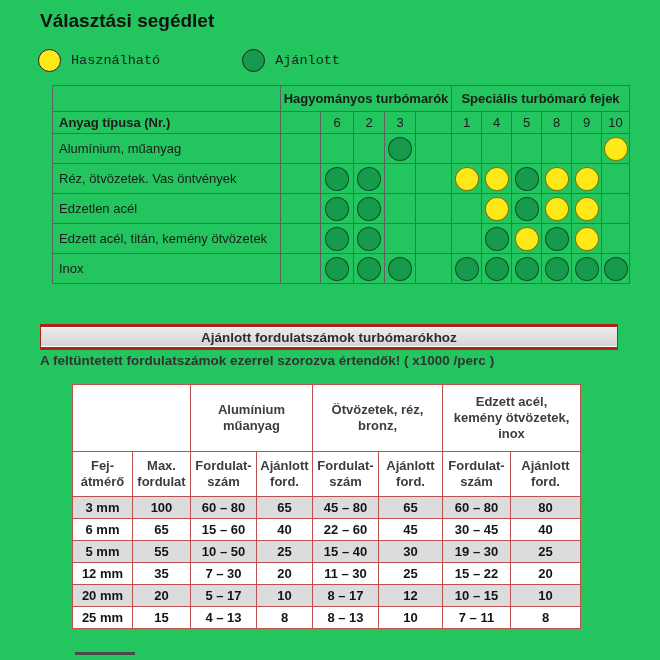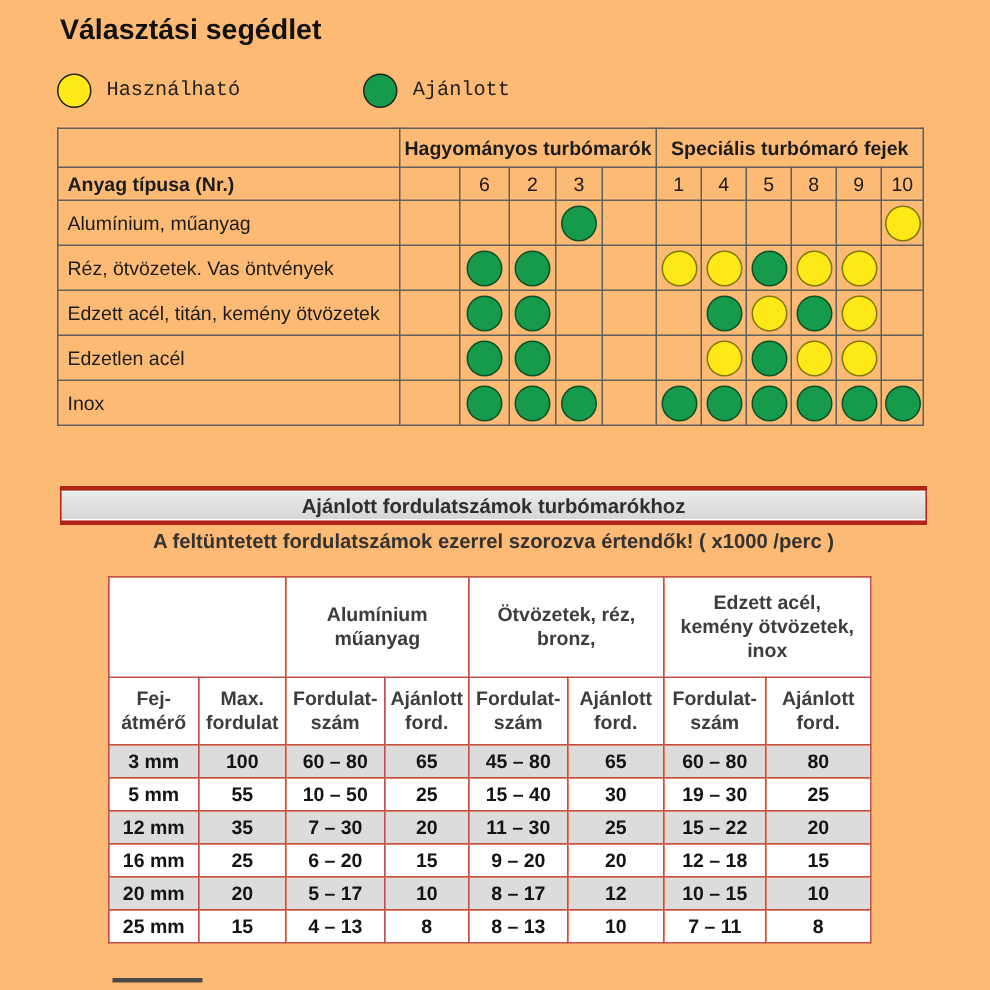--- a/index.html
+++ b/index.html
@@ -1,51 +1,51 @@
 <!DOCTYPE html>
 <html style="--yellow: #FFE817; --green: #169A4B; --banner-red: #B02318; --table-red: #C0504D; --row-gray: #DCDCDC;"><head>
 <meta charset="utf-8">
 <style>
   html,body{margin:0;padding:0;background:#fff;}
   .page{
-    position:relative;width:660px;height:660px;background:#fdba74;overflow:hidden;
+    position:relative;width:660px;height:660px;background:#22c55e;overflow:hidden;
     font-family:"Liberation Sans", sans-serif;color:#1c1c1c;
   }
   
   .title{position:absolute;left:40px;top:10px;font-size:19px;font-weight:bold;color:#111;margin:0;}
   .legend{position:absolute;left:38px;top:47px;height:26px;display:flex;align-items:center;}
   .legend .lg-label{font-size:13.5px;color:#222;font-family:Liberation Mono, monospace;}
   .lg-dot{width:23px;height:23px;border-radius:50%;border:1.5px solid #222;display:inline-block;box-sizing:border-box;}
   .lg-dot.yellow{background:var(--yellow);}
   .lg-dot.green{background:var(--green);}
   .legend .sp-sm{width:10px;} .legend .sp-lg{width:82px;}
   
   table{border-collapse:collapse;}
-  .sel-table{position:absolute;left:38px;top:85px;table-layout:fixed;}
+  .sel-table{position:absolute;left:52px;top:85px;table-layout:fixed;}
   .sel-table th,.sel-table td{border:1px solid #606060;padding:0;font-size:13px;overflow:hidden;}
   .sel-table .group-row th{height:25px;font-weight:bold;text-align:center;color:#1c1c1c;}
   .sel-table .group-row th.blank{border-right:1px solid #606060;}
   .sel-table .num-row td{height:21px;text-align:center;color:#1c1c1c;}
   .sel-table .num-row th{text-align:left;font-weight:bold;padding-left:6px;}
   .sel-table .mat-row td{height:29px;text-align:center;}
   .sel-table .mat-row th{font-weight:normal;text-align:left;padding-left:6px;height:29px;margin-left:32px;}
   .dot{display:inline-block;width:24px;height:24px;border-radius:50%;box-sizing:border-box;vertical-align:middle;}
   .dot.green{background:var(--green);border:1.5px solid rgba(10,60,30,0.8);}
   .dot.yellow{background:var(--yellow);border:1.5px solid rgba(60,60,0,0.65);}
   
   .banner{
     position:absolute;left:40px;top:324px;width:578px;box-sizing:border-box;
     background:linear-gradient(#ececec,#d4d4d4);
     border:1px solid var(--banner-red);border-top-width:3px;border-bottom-width:3px;
     box-shadow:inset 0 1px 0 #fff, inset 0 -1px 0 #fff;
     height:26px;display:flex;align-items:center;justify-content:center;
     font-size:13.5px;font-weight:bold;color:#2e2e2e;
   }
   .caption{
-    position:absolute;left:40px;top:353px;width:578px;text-align:center;
+    position:absolute;left:40px;top:353px;width:578px;text-align:left;
     font-size:13.5px;font-weight:bold;color:#333;
   }
   
   .rpm-table{position:absolute;left:72px;top:384px;table-layout:fixed;}
   .rpm-table th,.rpm-table td{border:1px solid var(--table-red);padding:0 2px;overflow:hidden;}
   .rpm-table thead th{font-size:13px;font-weight:bold;color:#3d3d3d;text-align:center;
     white-space:pre-line;line-height:1.25;background:#fff;vertical-align:middle;}
   .rpm-table .grp-row th{height:66px;}
   .rpm-table .sub-row th{height:44px;}
   .rpm-table tbody td{height:21px;font-size:13px;font-weight:bold;color:#141414;text-align:center;}
@@ -128,44 +128,44 @@
           <td></td>
           <td></td>
           <td><span class="dot yellow"></span></td>
           <td><span class="dot yellow"></span></td>
           <td><span class="dot green"></span></td>
           <td><span class="dot yellow"></span></td>
           <td><span class="dot yellow"></span></td>
           <td></td>
         </tr>
         <tr class="mat-row">
+          <th>Edzetlen acél</th>
+          <td></td>
+          <td><span class="dot green"></span></td>
+          <td><span class="dot green"></span></td>
+          <td></td>
+          <td></td>
+          <td></td>
+          <td><span class="dot yellow"></span></td>
+          <td><span class="dot green"></span></td>
+          <td><span class="dot yellow"></span></td>
+          <td><span class="dot yellow"></span></td>
+          <td></td>
+        </tr>
+        <tr class="mat-row">
           <th>Edzett acél, titán, kemény ötvözetek</th>
           <td></td>
           <td><span class="dot green"></span></td>
           <td><span class="dot green"></span></td>
           <td></td>
           <td></td>
           <td></td>
           <td><span class="dot green"></span></td>
           <td><span class="dot yellow"></span></td>
           <td><span class="dot green"></span></td>
-          <td><span class="dot yellow"></span></td>
-          <td></td>
-        </tr>
-        <tr class="mat-row">
-          <th>Edzetlen acél</th>
-          <td></td>
-          <td><span class="dot green"></span></td>
-          <td><span class="dot green"></span></td>
-          <td></td>
-          <td></td>
-          <td></td>
-          <td><span class="dot yellow"></span></td>
-          <td><span class="dot green"></span></td>
-          <td><span class="dot yellow"></span></td>
           <td><span class="dot yellow"></span></td>
           <td></td>
         </tr>
         <tr class="mat-row">
           <th>Inox</th>
           <td></td>
           <td><span class="dot green"></span></td>
           <td><span class="dot green"></span></td>
           <td><span class="dot green"></span></td>
           <td></td>
@@ -231,50 +231,50 @@
           <td>3 mm</td>
           <td>100</td>
           <td>60 – 80</td>
           <td>65</td>
           <td>45 – 80</td>
           <td>65</td>
           <td>60 – 80</td>
           <td>80</td>
         </tr>
         <tr>
+          <td>6 mm</td>
+          <td>65</td>
+          <td>15 – 60</td>
+          <td>40</td>
+          <td>22 – 60</td>
+          <td>45</td>
+          <td>30 – 45</td>
+          <td>40</td>
+        </tr>
+        <tr>
           <td>5 mm</td>
           <td>55</td>
           <td>10 – 50</td>
           <td>25</td>
           <td>15 –  40</td>
           <td>30</td>
           <td>19 – 30</td>
           <td>25</td>
         </tr>
         <tr>
           <td>12 mm</td>
           <td>35</td>
           <td>7 – 30</td>
           <td>20</td>
           <td>11 – 30</td>
           <td>25</td>
           <td>15 – 22</td>
           <td>20</td>
         </tr>
         <tr>
-          <td>16 mm</td>
-          <td>25</td>
-          <td>6 – 20</td>
-          <td>15</td>
-          <td>9 – 20</td>
-          <td>20</td>
-          <td>12 – 18</td>
-          <td>15</td>
-        </tr>
-        <tr>
           <td>20 mm</td>
           <td>20</td>
           <td>5 – 17</td>
           <td>10</td>
           <td>8 – 17</td>
           <td>12</td>
           <td>10 – 15</td>
           <td>10</td>
         </tr>
         <tr>

